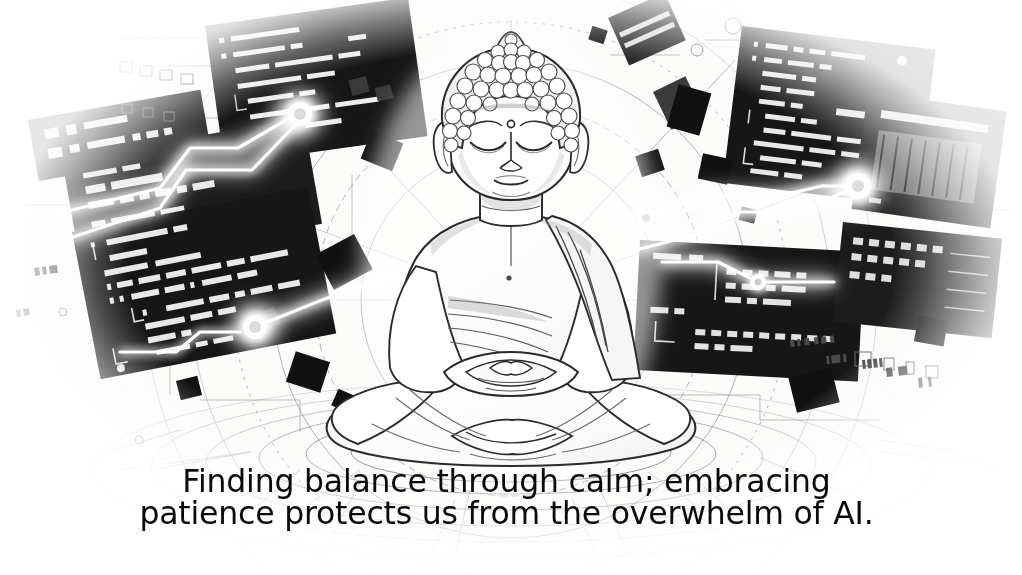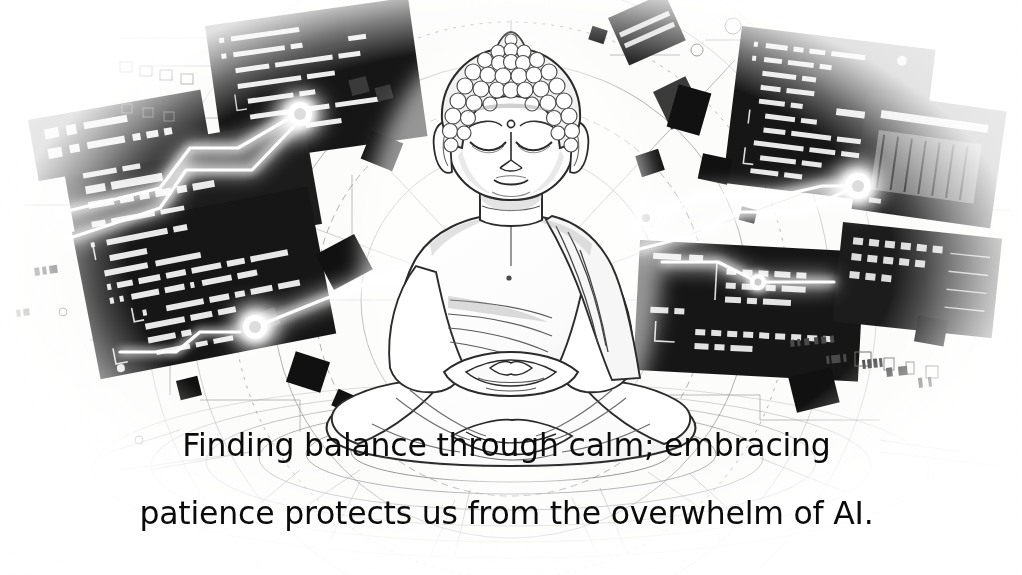--- a/index.html
+++ b/index.html
@@ -17,21 +17,21 @@
     color:#0b0b0b;
     line-height:1.02;
     pointer-events:none;
   }
   #caption .cl{
     display:block;
     font-size:31.5px;
     font-weight:400;
     letter-spacing:-0.2px;
   }
-  #caption .cl.l2{font-size:31.5px;margin-top:36px;}
+  #caption .cl.l2{font-size:31.5px;}
   
   #vignette{
     position:absolute;inset:0;pointer-events:none;
     background:
       radial-gradient(ellipse 78% 86% at 50% 46%, rgba(255,255,255,0) 52%, rgba(255,255,255,.55) 78%, rgba(255,255,255,.92) 100%);
   }
 </style>
 </head>
 <body>
 

